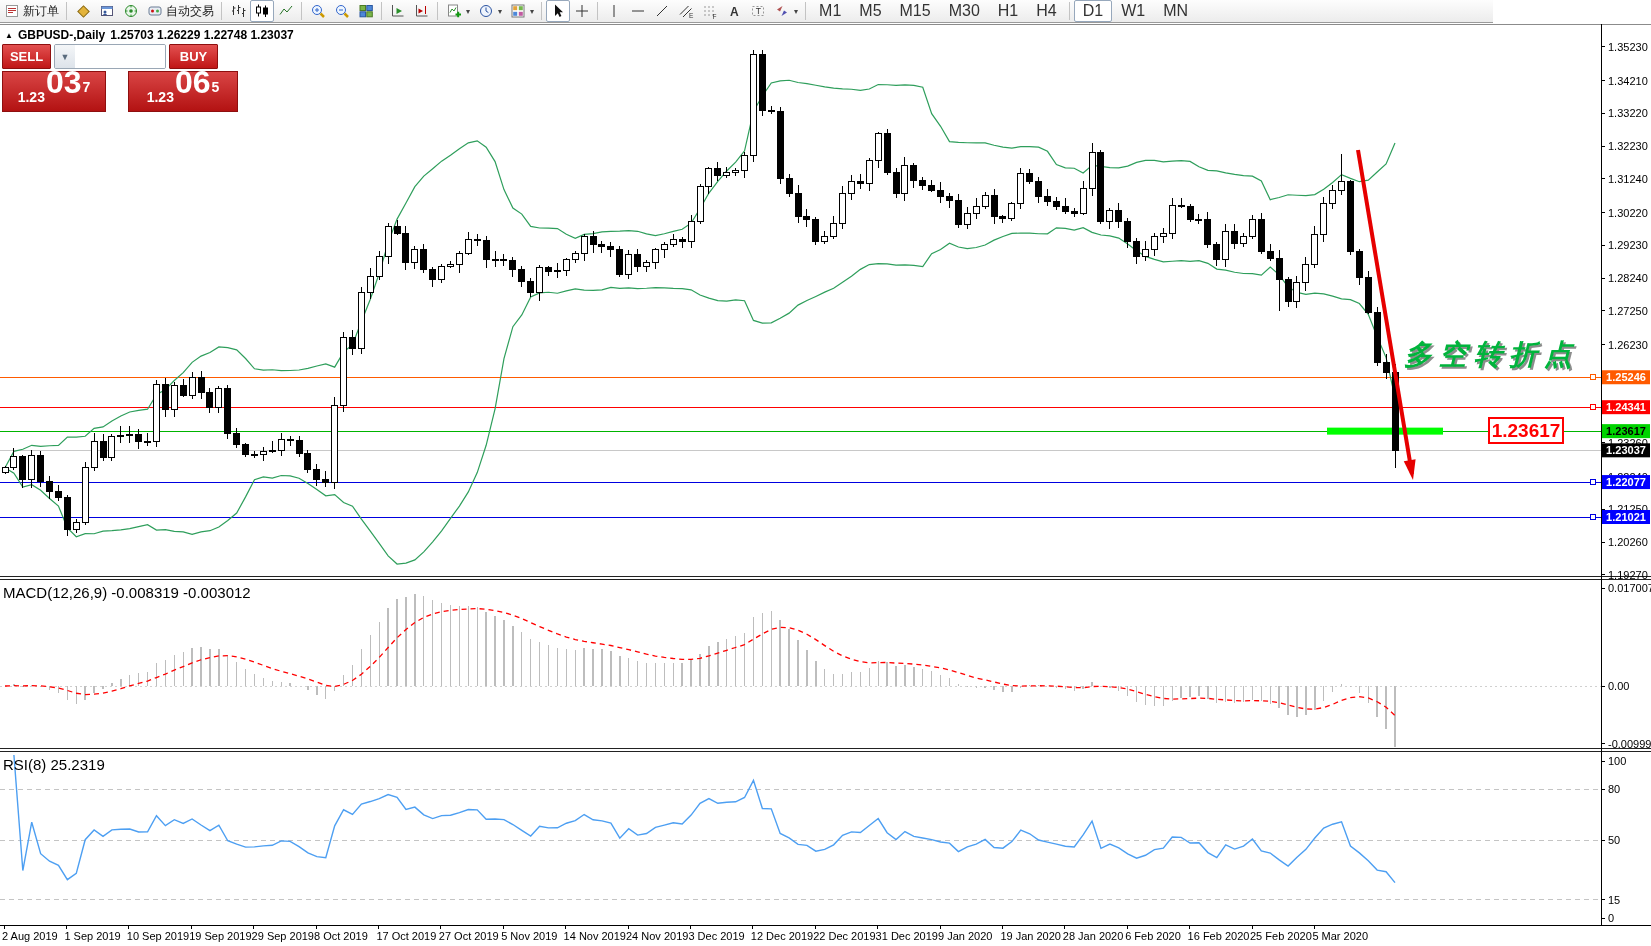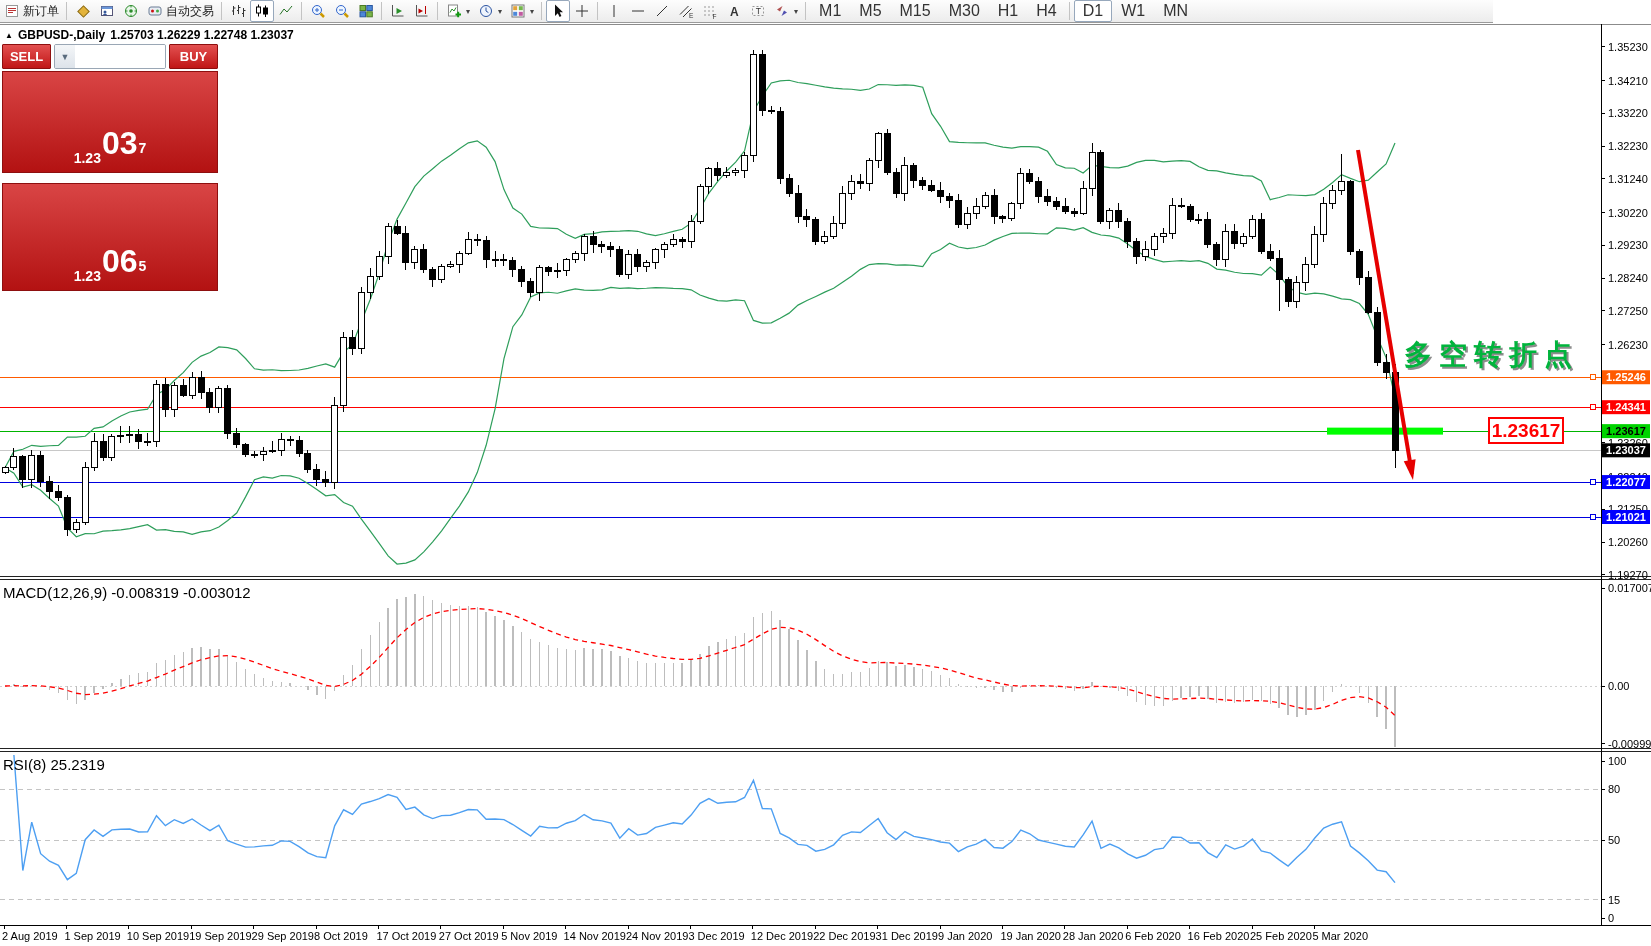--- a/index.html
+++ b/index.html
@@ -30,36 +30,36 @@
   .oct{position:absolute;left:2px;top:44px;width:216px;}
   .oct-row1{display:flex;align-items:stretch;height:25px;gap:3px;}
   .oct-btn{flex:0 0 47px;display:flex;align-items:center;justify-content:center;
     background:linear-gradient(#e35050,#c01717);border:1px solid #8e0f0f;border-radius:1px;
     color:#fff;font-size:13px;font-weight:bold;}
   .oct-spin{flex:1;display:flex;border:1px solid #9aa7b5;background:#fff;border-radius:2px;overflow:hidden;}
   .spin-btn{width:20px;display:flex;align-items:center;justify-content:center;
     background:linear-gradient(#f4f6f8,#dde3ea);color:#5a6b7d;font-size:9px;border:0;}
   .oct-vol{flex:1;border:0;text-align:right;font-size:14px;padding-right:6px;outline:none;
     font-family:"Liberation Sans",sans-serif;}
-  .oct-row2{display:flex;gap:10px;margin-top:2px;flex-direction:column;}
+  .oct-row2{display:flex;gap:22px;margin-top:2px;}
   .oct-price{height:37px;display:flex;align-items:flex-end;justify-content:center;
     background:linear-gradient(#d94545,#b31212);border:1px solid #8e0f0f;color:#fff;
     padding:0 2px 2px 2px;}
   .oct-price.bid{flex:0 0 98px;}
   .oct-price.ask{flex:0 0 104px;}
   .p-small{font-size:14px;font-weight:bold;margin-bottom:4px;}
   .p-big{font-size:32px;font-weight:bold;line-height:30px;margin:12px 1px;}
   .p-sup{font-size:14px;font-weight:bold;margin-bottom:14px;}
   
   .pane-label{position:absolute;left:3px;font-size:15px;color:#000;}
   .macd-label{top:584px;}
   .rsi-label{top:756px;}
   
   .annot-turning{position:absolute;left:1404px;top:336px;font-size:28px;font-weight:bold;
-    color:#00b43c;letter-spacing:7px;text-shadow:2px 2px 0 #8d8d8d;white-space:nowrap;}
+    color:#00b43c;letter-spacing:7px;text-shadow:2px 2px 0 #8d8d8d;white-space:nowrap;font-style:italic;}
   .annot-pricebox{position:absolute;left:1488px;top:417px;width:72px;height:23px;
     border:2px solid #ff0000;background:#fff;color:#ff0000;font-size:19px;font-weight:bold;
     display:flex;align-items:center;justify-content:center;}
 </style>
 </head>
 <body>
 
 <div class="app">
   <div class="toolbar" id="toolbar">
       <div class="tb-btn">

